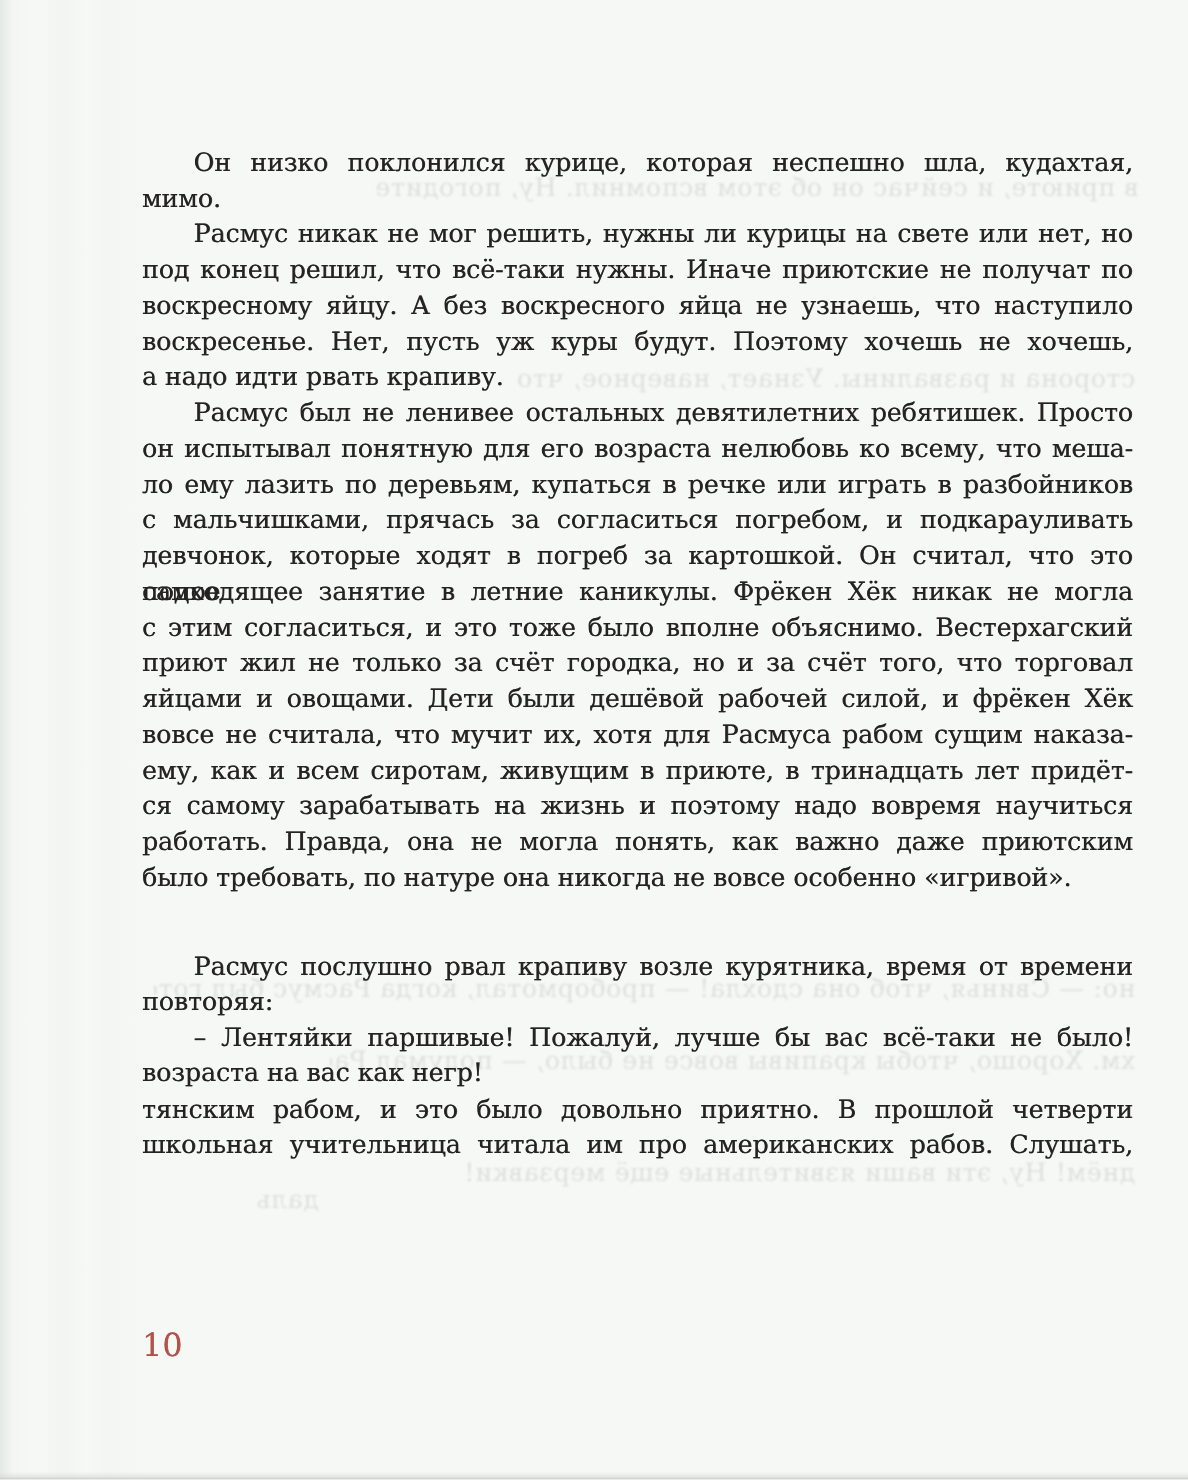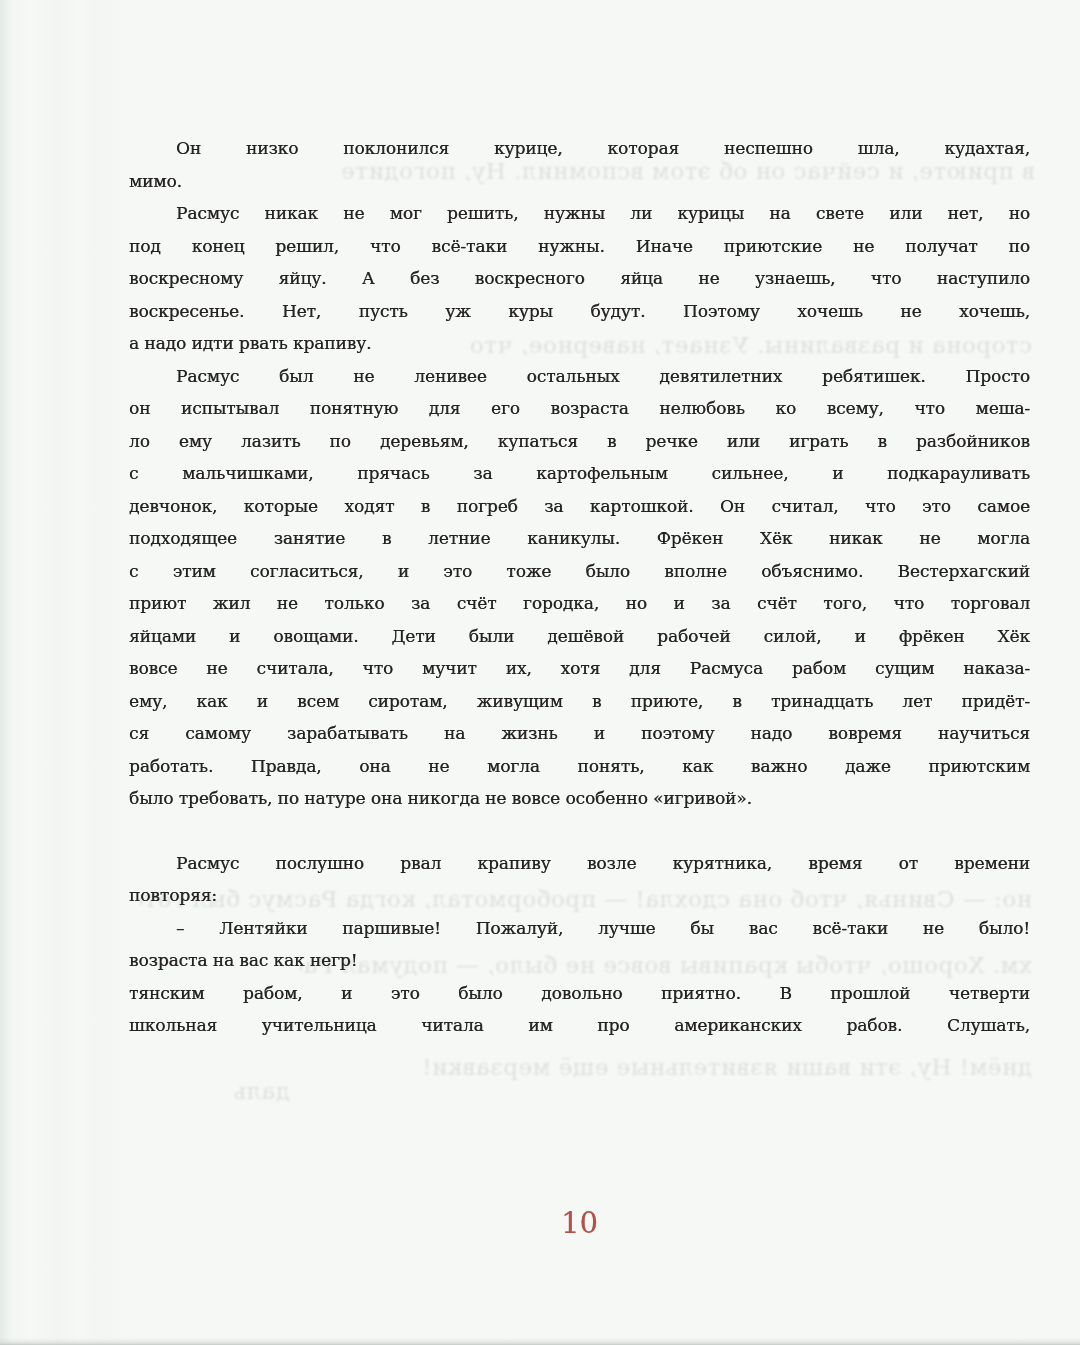--- a/index.html
+++ b/index.html
@@ -58,43 +58,42 @@
     overflow: hidden;
     letter-spacing: 0.5px;
   }
   
   .text-col {
     position: absolute;
     left: 129px;
     top: 132px;
     width: 901px;
     color: #242321;
-    font-size: 17px;
+    font-size: 23px;
     letter-spacing: -0.1px;
     text-shadow: 0.35px 0 0 rgba(36,35,33,0.75);
   }
   .paragraph { margin: 0; }
-  .paragraph.section-break { margin-top: 32px; }
+  .paragraph.section-break { margin-top: 48px; }
   .line {
     height: 32.5px;
     line-height: 32.5px;
     text-align: justify;
     text-align-last: justify;
     overflow: visible;
   }
   .line.first { padding-left: 47px; }
   .line.last { text-align-last: left; }
   .page-number {
     position: absolute;
     left: 129px;
     width: 901px;
     top: 1205px;
     height: 36px;
     line-height: 36px;
-    text-align: center;
     font-size: 29px;
     color: var(--page-number-color, #b2534b);
     text-shadow: 0.3px 0 0 rgba(178,83,75,0.7);
   }
 </style>
 </head>
 <body style="background: rgb(246, 248, 245);">
 
 <div class="page">
   <div class="left-bands"></div>
@@ -115,21 +114,21 @@
         <div class="line first">Расмус никак не мог решить, нужны ли курицы на свете или нет, но</div>
         <div class="line">под конец решил, что всё-таки нужны. Иначе приютские не получат по</div>
         <div class="line">воскресному яйцу. А без воскресного яйца не узнаешь, что наступило</div>
         <div class="line">воскресенье. Нет, пусть уж куры будут. Поэтому хочешь не хочешь,</div>
         <div class="line last">а надо идти рвать крапиву.</div>
       </div>
       <div class="paragraph">
         <div class="line first">Расмус был не ленивее остальных девятилетних ребятишек. Просто</div>
         <div class="line">он испытывал понятную для его возраста нелюбовь ко всему, что меша-</div>
         <div class="line">ло ему лазить по деревьям, купаться в речке или играть в разбойников</div>
-        <div class="line">с мальчишками, прячась за картофельным сильнее, и подкарауливать</div>
+        <div class="line">с мальчишками, прячась за согласиться погребом, и подкарауливать</div>
         <div class="line">девчонок, которые ходят в погреб за картошкой. Он считал, что это самое</div>
         <div class="line">подходящее занятие в летние каникулы. Фрёкен Хёк никак не могла</div>
         <div class="line">с этим согласиться, и это тоже было вполне объяснимо. Вестерхагский</div>
         <div class="line">приют жил не только за счёт городка, но и за счёт того, что торговал</div>
         <div class="line">яйцами и овощами. Дети были дешёвой рабочей силой, и фрёкен Хёк</div>
         <div class="line">вовсе не считала, что мучит их, хотя для Расмуса рабом сущим наказа-</div>
         <div class="line">ему, как и всем сиротам, живущим в приюте, в тринадцать лет придёт-</div>
         <div class="line">ся самому зарабатывать на жизнь и поэтому надо вовремя научиться</div>
         <div class="line">работать. Правда, она не могла понять, как важно даже приютским</div>
         <div class="line last">было требовать, по натуре она никогда не вовсе особенно «игривой».</div>

